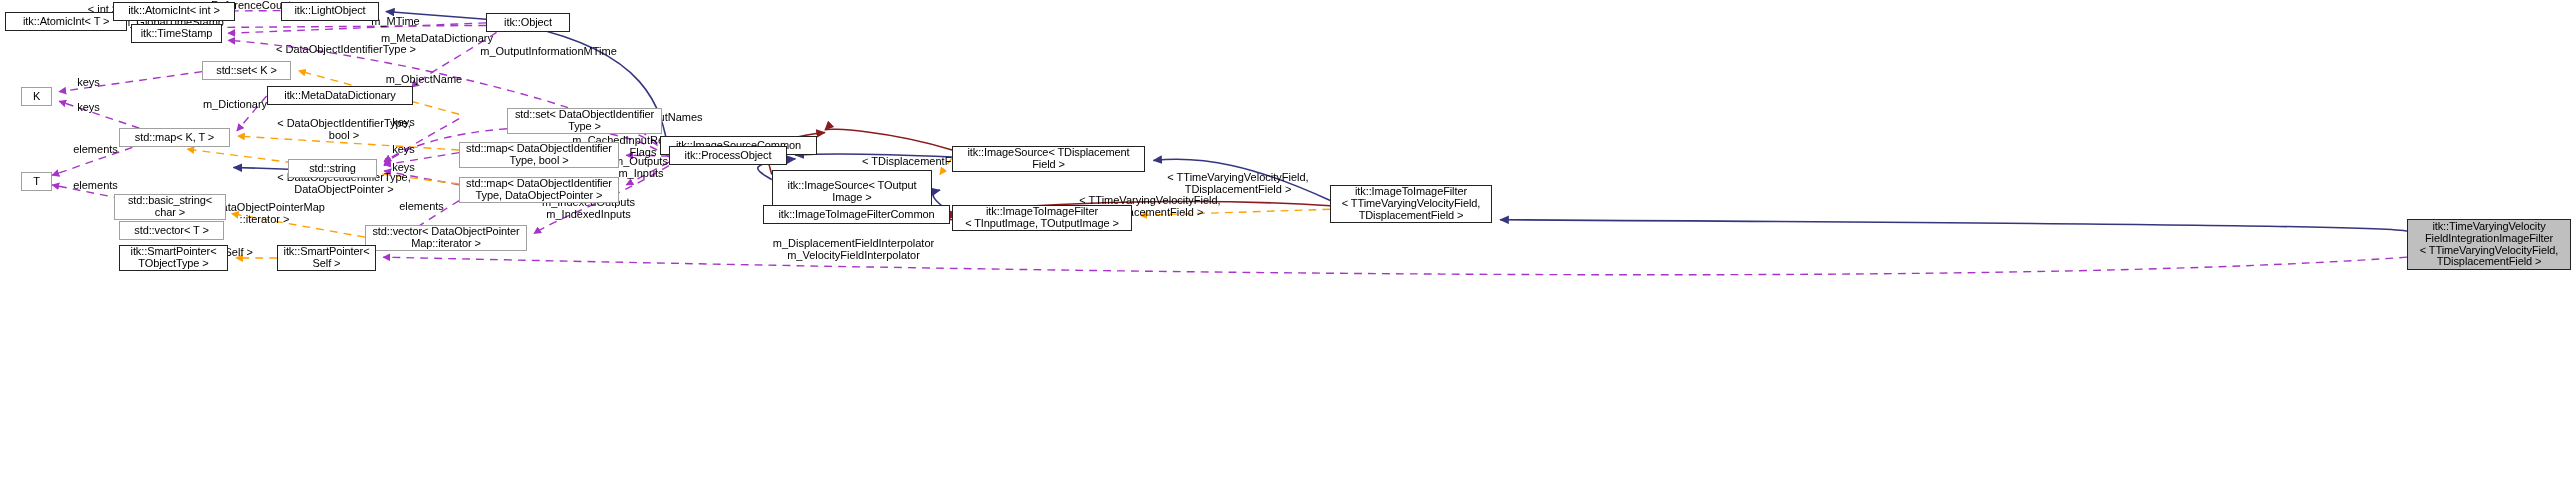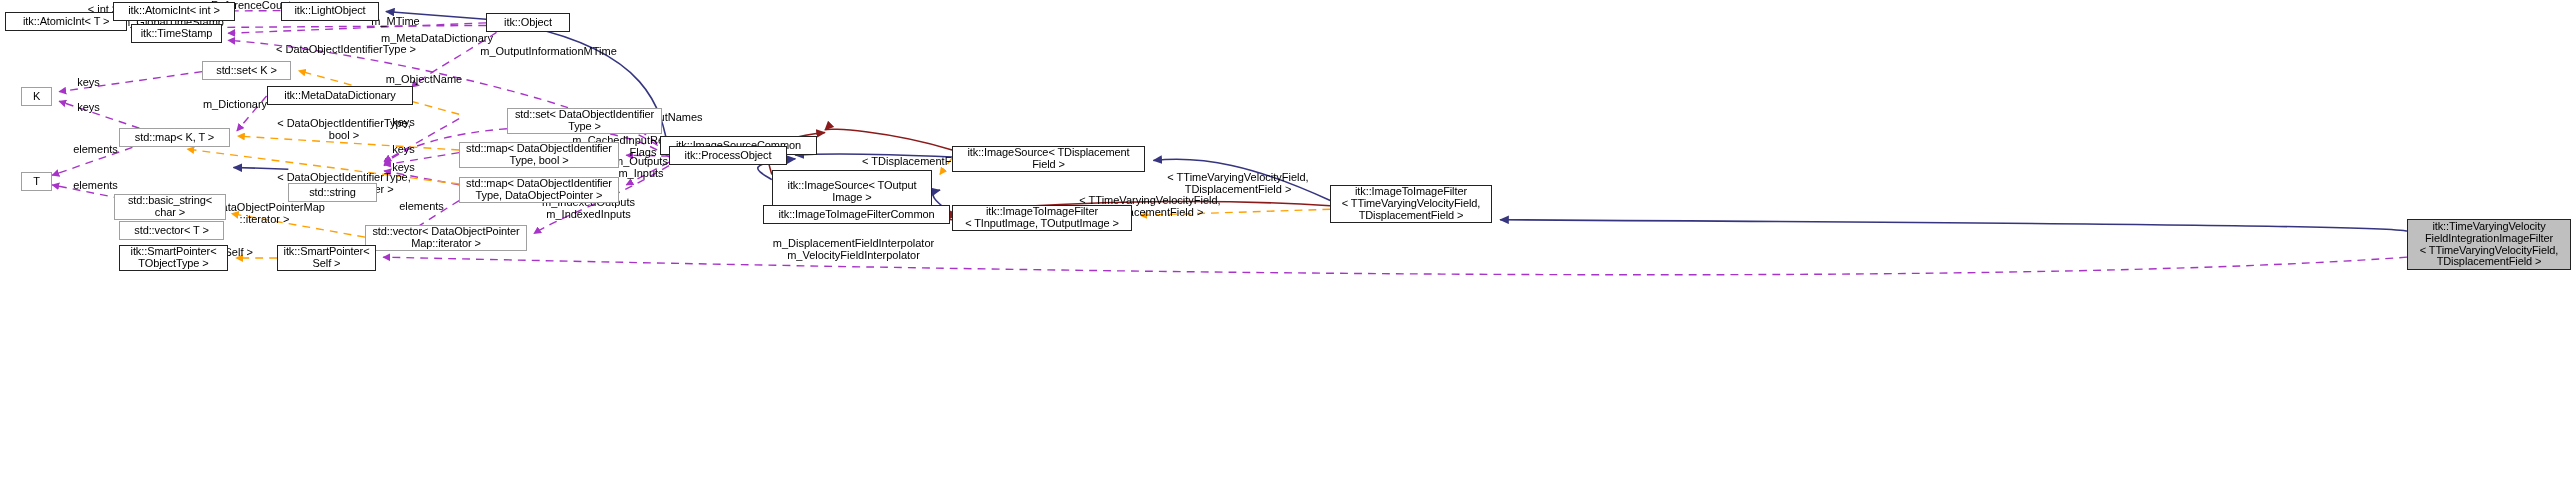--- a/index.html
+++ b/index.html
@@ -139,21 +139,21 @@
       <div class="node solidbox" style="left: 131px; top: 24.4px; width: 91px; height: 19px;">itk::TimeStamp</div>
       <div class="node" style="left: 202px; top: 61px; width: 89px; height: 19px;">std::set&lt; K &gt;</div>
       <div class="node" style="left: 21px; top: 87px; width: 31px; height: 19px;">K</div>
       <div class="node solidbox" style="left: 267px; top: 86px; width: 146px; height: 19px;">itk::MetaDataDictionary</div>
       <div class="node" style="left: 119px; top: 128px; width: 111px; height: 19px;">std::map&lt; K, T &gt;</div>
       <div class="node" style="left: 459px; top: 108px; width: 155px; height: 26px; margin-left: 48px;">std::set&lt; DataObjectIdentifier
 Type &gt;</div>
       <div class="node solidbox" style="left: 660px; top: 136px; width: 157px; height: 19px;">itk::ImageSourceCommon</div>
       <div class="node" style="left: 114px; top: 154px; width: 112px; height: 26px; margin-top: 40px;">std::basic_string&lt;
 char &gt;</div>
-      <div class="node" style="left: 288px; top: 159px; width: 89px; height: 19px; margin-top: 24px;">std::string</div>
+      <div class="node" style="left: 288px; top: 159px; width: 89px; height: 19px;">std::string</div>
       <div class="node" style="left: 459px; top: 142px; width: 160px; height: 26px;">std::map&lt; DataObjectIdentifier
 Type, bool &gt;</div>
       <div class="node solidbox" style="left: 669px; top: 146px; width: 118px; height: 19px;">itk::ProcessObject</div>
       <div class="node solidbox" style="left: 952px; top: 146px; width: 193px; height: 26px;">itk::ImageSource&lt; TDisplacement
 Field &gt;</div>
       <div class="node" style="left: 21px; top: 172px; width: 31px; height: 19px;">T</div>
       <div class="node solidbox" style="left: 772px; top: 170px; width: 160px; height: 43px;">itk::ImageSource&lt; TOutput
 Image &gt;</div>
       <div class="node" style="left: 459px; top: 177px; width: 160px; height: 26px;">std::map&lt; DataObjectIdentifier
 Type, DataObjectPointer &gt;</div>

